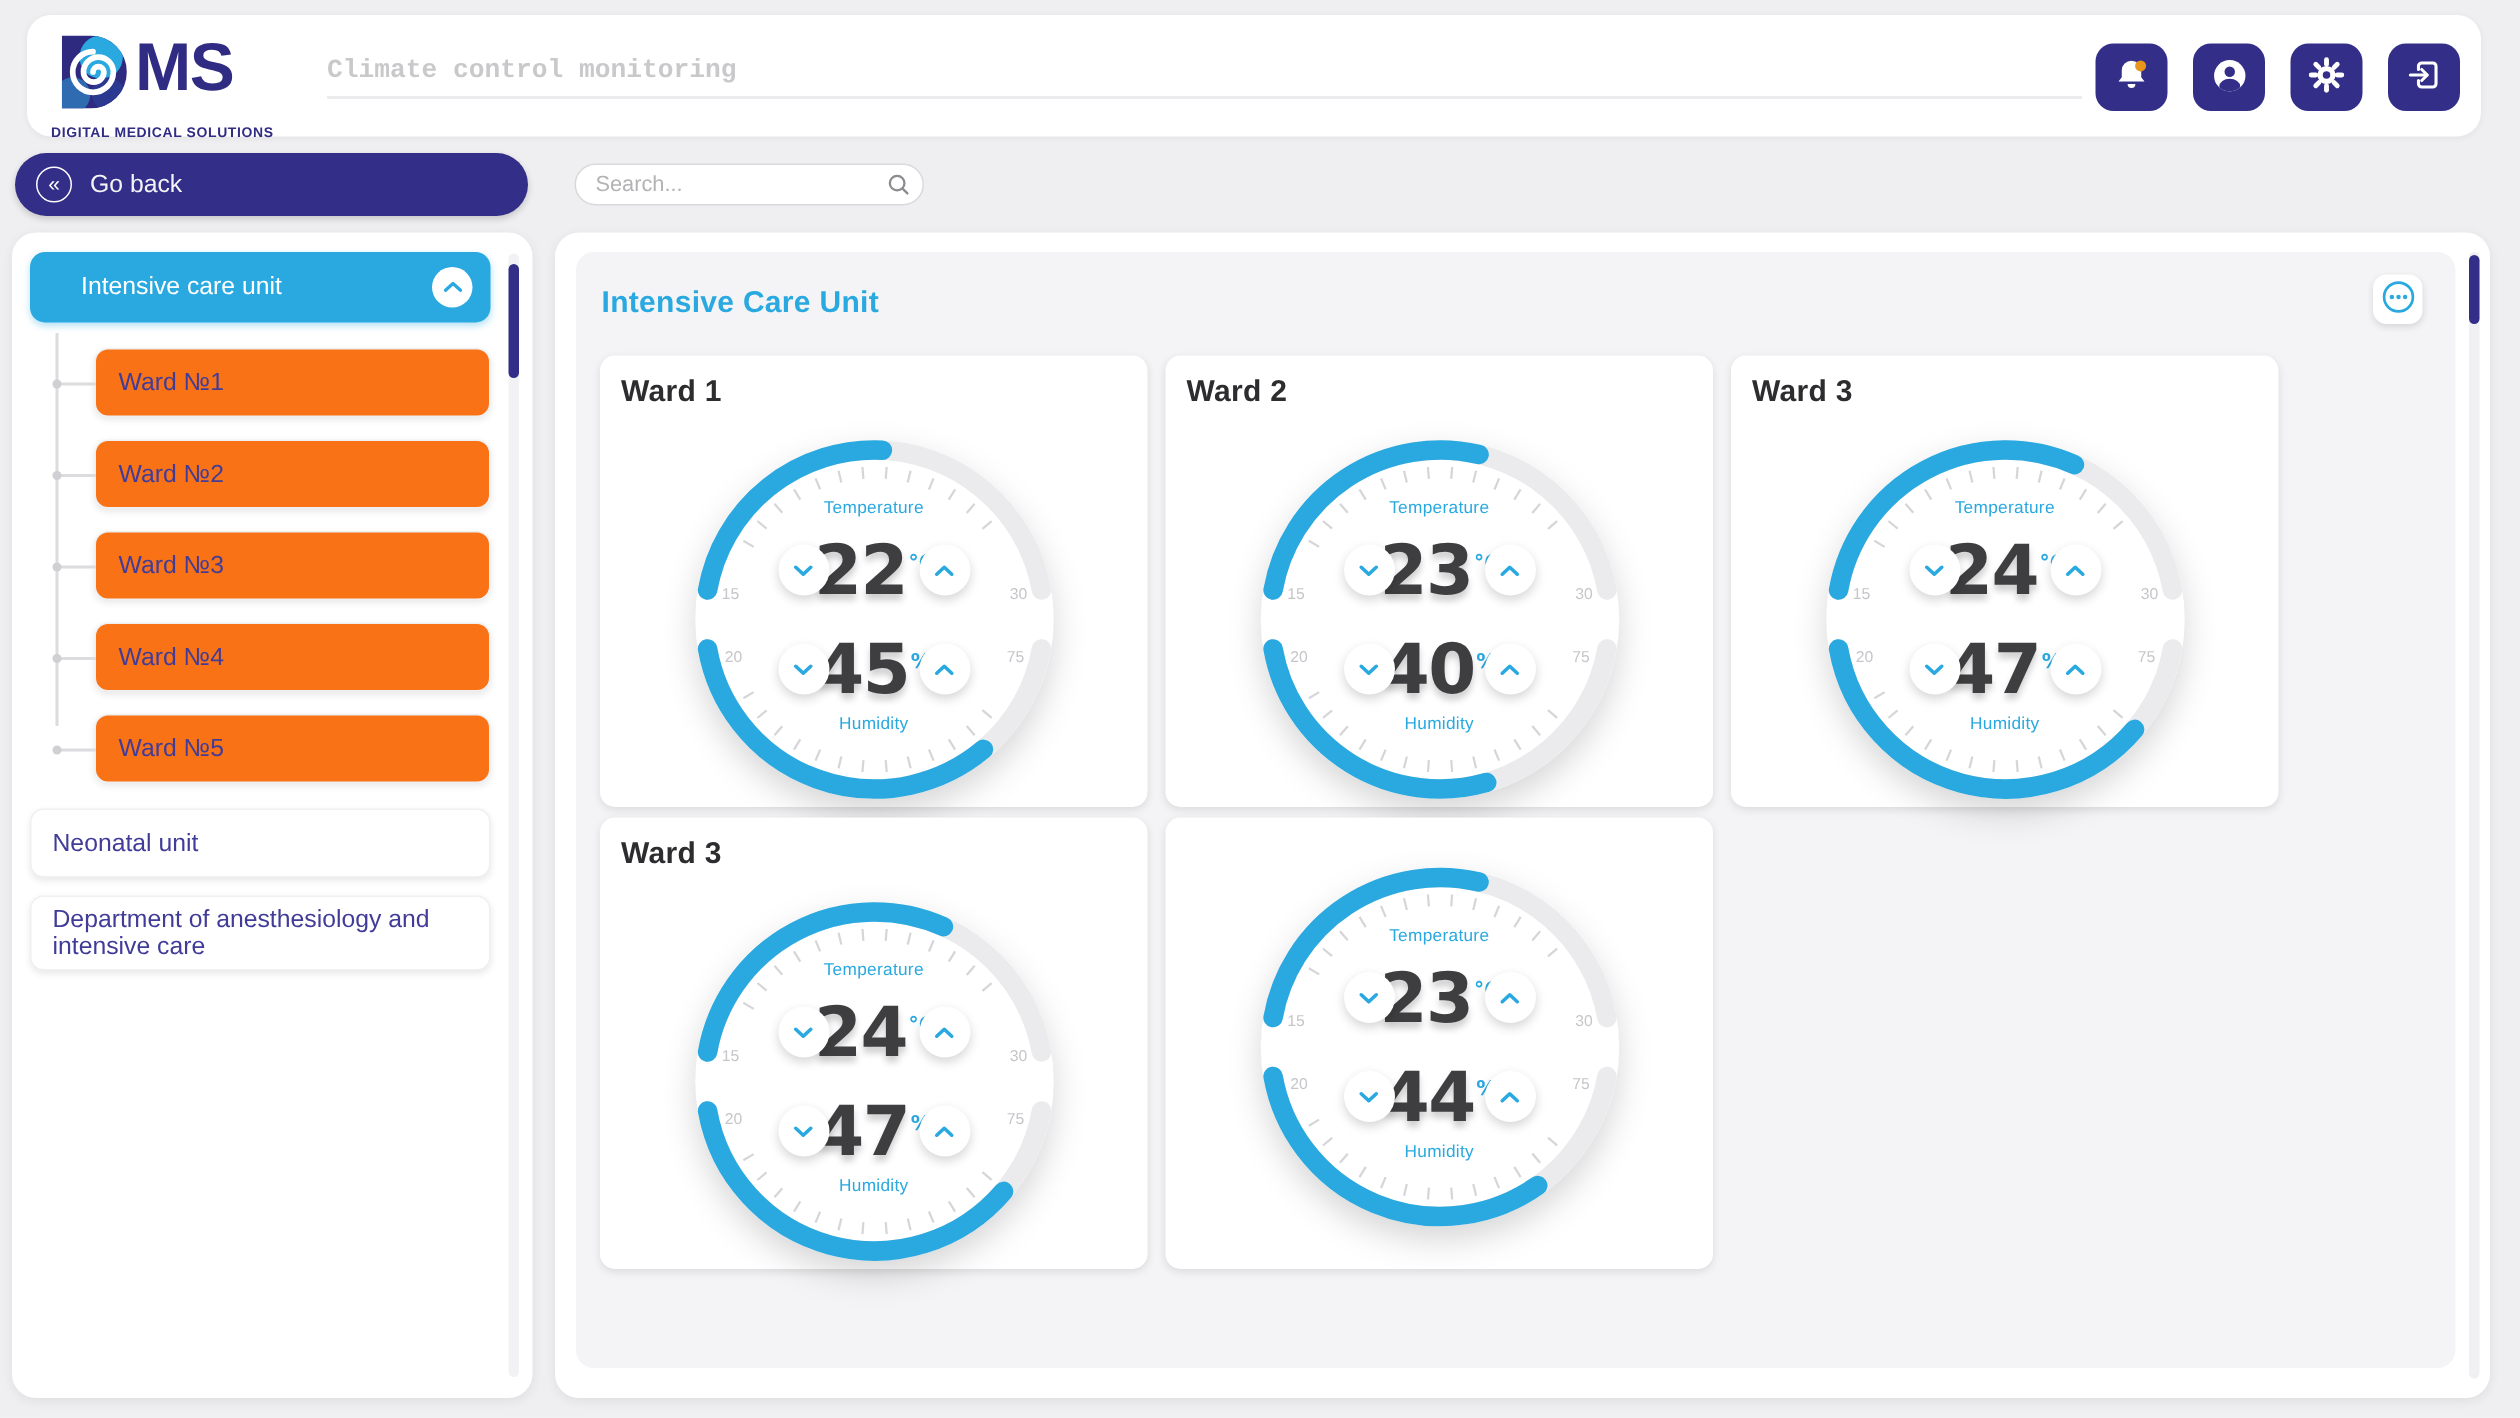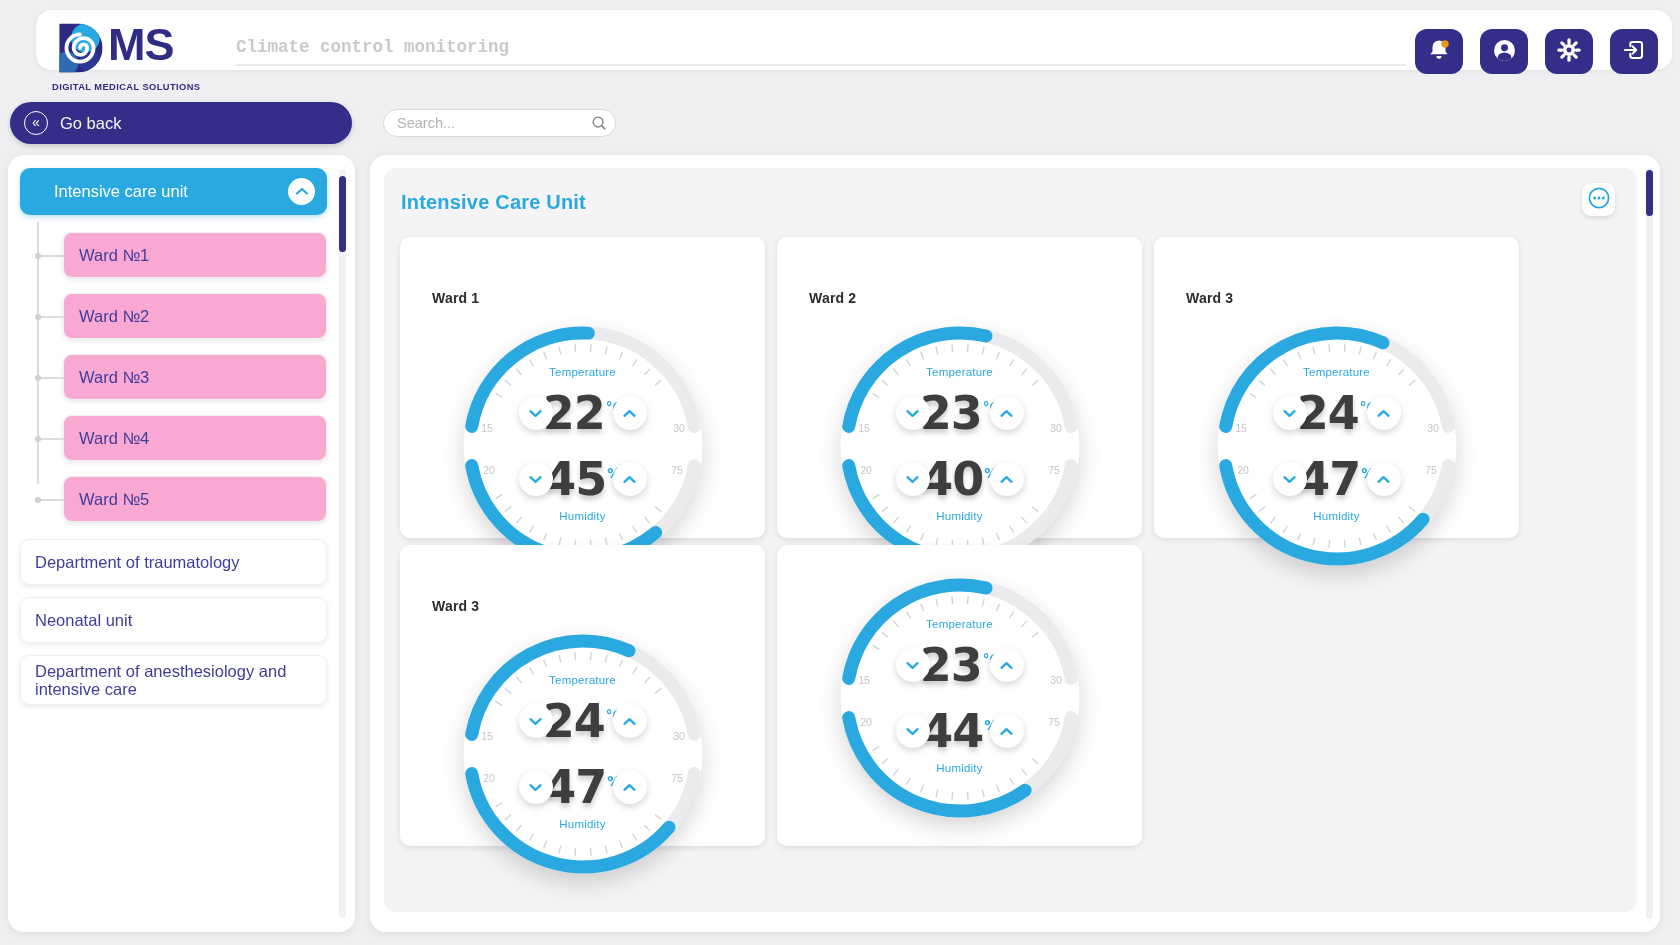--- a/index.html
+++ b/index.html
@@ -1,20 +1,20 @@
 <!DOCTYPE html>
 <html><head>
 <meta charset="utf-8">
 <style>
   * { margin:0; padding:0; box-sizing:border-box; }
   html,body { width:1680px; height:945px; overflow:hidden; }
   body { background:#efeff1; font-family:"Liberation Sans","DejaVu Sans",sans-serif; position:relative; }
 
   
-  .topbar { position:absolute; left:36px; top:10px; width:1636px; height:60px;
+  .topbar { position:absolute; left:18px; top:10px; width:1636px; height:81px;
             background:#fff; border-radius:16px; box-shadow:0 1px 5px rgba(0,0,0,.06); }
   .logo { position:absolute; left:16px; top:9px; width:170px; }
   .logo-row { display:flex; align-items:flex-start; }
   .logo-ms { font-size:45px; font-weight:600; color:#312c83; letter-spacing:-1px; line-height:52px; }
   .logo-sub { font-size:9.3px; font-weight:700; letter-spacing:.42px; color:#312c83; margin-top:1px; white-space:nowrap; }
   .title-input { position:absolute; left:200px; top:20px; width:1170px; height:36px; border:none; outline:none;
                  border-bottom:2px solid #ececef; font-size:17.5px; font-weight:700; color:#9c9c9c;
                  background:transparent; font-family:Liberation Mono, monospace; }
   .title-input::placeholder { color:#c9c9cb; opacity:1; }
   .top-actions { position:absolute; right:14px; top:19px; display:flex; gap:17px; }
@@ -42,21 +42,21 @@
   .sb-thumb { position:absolute; right:9px; top:21px; width:7px; height:76px; background:#332e87; border-radius:4px; cursor:pointer; }
   .active-item { position:absolute; left:12px; top:13px; width:307px; height:47px; background:#29a9e0;
                  border-radius:10px; display:flex; align-items:center; cursor:pointer;
                  box-shadow:0 2px 5px rgba(41,169,224,.35); }
   .active-item span.lbl { color:#fff; font-size:16.5px; padding-left:34px; }
   .collapse-btn { position:absolute; right:12px; top:10px; width:27px; height:27px; background:#fff; border:none;
                   border-radius:50%; cursor:pointer; display:flex; align-items:center; justify-content:center; }
   .tree { position:absolute; left:0; top:77px; width:347px; list-style:none; }
   .tree-inner { position:relative; padding-left:55px; }
   .tree-inner::before { content:""; position:absolute; left:29px; top:-10px; bottom:38px; width:1.5px; background:#dcdcdf; }
-  .ward-item { position:relative; width:264px; height:46px; background:#f9a8d4; border:1px solid #f0f0f2;
+  .ward-item { position:relative; width:264px; height:46px; background:#f97316; border:1px solid #f0f0f2;
                border-radius:9px; box-shadow:0 2px 5px rgba(0,0,0,.09); margin-bottom:15px;
                display:flex; align-items:center; padding-left:15px; cursor:pointer;
                color:#413c98; font-size:16.5px; }
   .ward-item::before { content:""; position:absolute; left:-26px; top:22px; width:26px; height:1.5px; background:#dcdcdf; }
   .ward-item::after { content:""; position:absolute; left:-29px; top:20px; width:6px; height:6px; border-radius:50%; background:#cfcfd4; }
   .dept-list { position:absolute; left:12px; top:384px; width:307px; list-style:none; }
   .dept-item { width:307px; min-height:46px; background:#fff; border:1px solid #f0f0f2; border-radius:9px;
                box-shadow:0 2px 5px rgba(0,0,0,.09); margin-bottom:12px; display:flex; align-items:center;
                padding:6px 14px; cursor:pointer; color:#413c98; font-size:16.5px; line-height:1.1; }
 
@@ -68,21 +68,21 @@
   .panel { position:absolute; left:14px; top:13px; width:1253px; height:744px; background:#f4f4f6; border-radius:12px; }
   .panel-title { position:absolute; left:17px; top:23px; font-size:20px; font-weight:700; color:#29a9e0; letter-spacing:.2px; }
   .menu-btn { position:absolute; right:22px; top:15px; width:33px; height:33px; background:#fff; border:none;
               border-radius:9px; box-shadow:0 2px 5px rgba(0,0,0,.12); cursor:pointer;
               display:flex; align-items:center; justify-content:center; }
   .grid { position:absolute; left:16px; top:69px; width:1120px; display:flex; flex-wrap:wrap; gap:7px 12px; }
 
   
   .wcard { width:365px; height:301px; background:#fff; border-radius:10px; box-shadow:0 2px 6px rgba(0,0,0,.10);
            padding-top:13px; position:relative; }
-  .wcard-title { font-size:14px; font-weight:700; color:#2d2d2f; padding-left:32px; letter-spacing:.2px;margin-top:40px; }
+  .wcard-title { font-size:20px; font-weight:700; color:#2d2d2f; padding-left:14px; letter-spacing:.2px; }
   .gauge { width:252px; height:252px; margin:14px auto 0; position:relative; }
   .gauge svg.dial { position:absolute; left:0; top:0; filter:drop-shadow(0 9px 11px rgba(0,0,0,.16)); }
   .g-label { position:absolute; width:100%; text-align:center; color:#29a9e0; font-size:11.5px; font-weight:400; letter-spacing:.2px; }
   .g-label.top { top:46px; }  .g-label.bottom { top:190px; }
   .g-value { position:absolute; left:0; width:100%; text-align:center; font-size:46px; font-weight:800;
              color:#3e3e40; line-height:46px; letter-spacing:-1px; text-shadow:0 4px 5px rgba(0,0,0,.20);
              font-family:"DejaVu Sans","Liberation Sans",sans-serif; }
   .g-value .unit { display:inline-block; font-size:13.5px; font-weight:700; color:#29a9e0;
                    transform:translateY(-17px); margin-left:1px; letter-spacing:0; text-shadow:none; }
   .g-value.temp { top:70px; } .g-value.hum { top:136px; }
@@ -210,21 +210,20 @@
     <div class="tree-inner" id="ward-list">
         <div class="ward-item">Ward №1</div>
         <div class="ward-item">Ward №2</div>
         <div class="ward-item">Ward №3</div>
         <div class="ward-item">Ward №4</div>
         <div class="ward-item">Ward №5</div>
       </div>
   </ul>
 
   <ul class="dept-list" id="dept-list">
-      <li class="dept-item">Department of traumatology</li>
       <li class="dept-item">Neonatal unit</li>
       <li class="dept-item">Department of anesthesiology and intensive care</li>
     </ul>
 </nav>
 
 <section class="main-card">
   <div class="main-track"></div>
   <div class="main-thumb"></div>
 
   <div class="panel">

